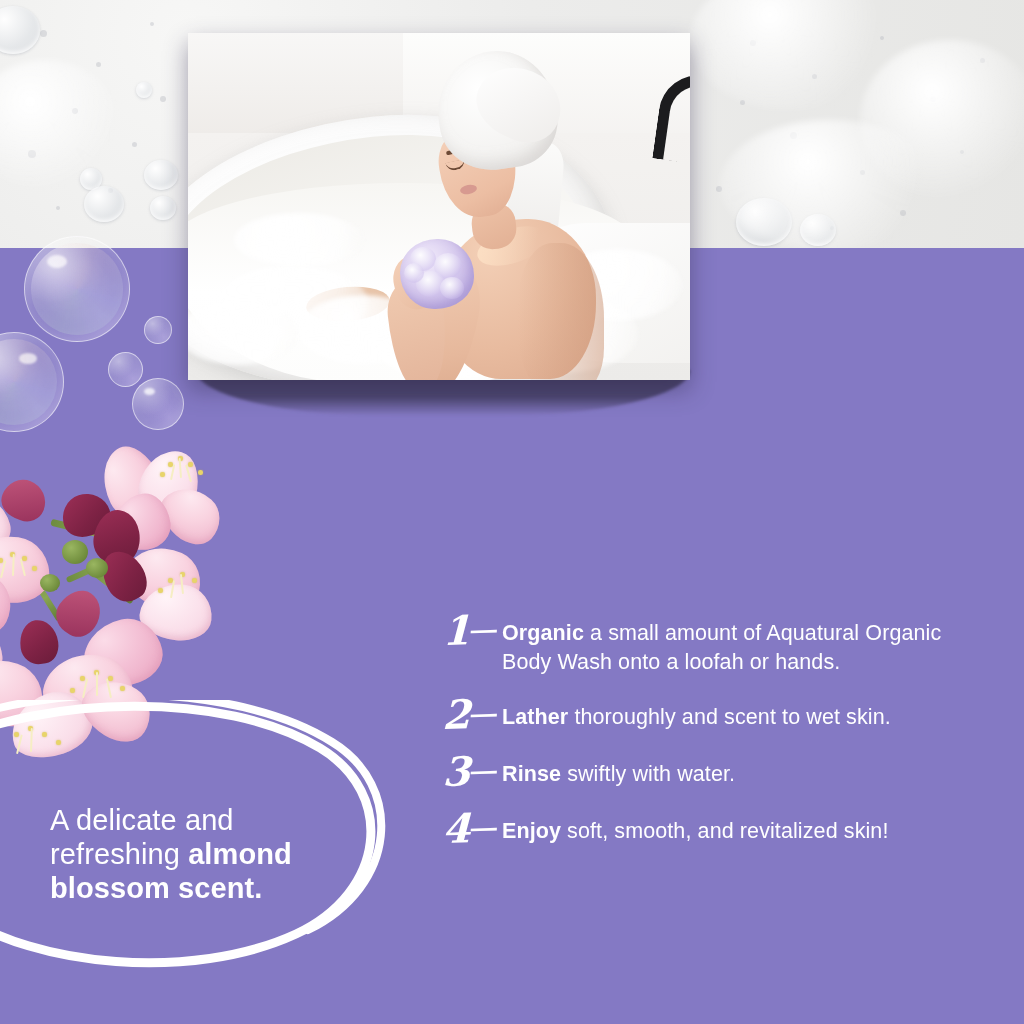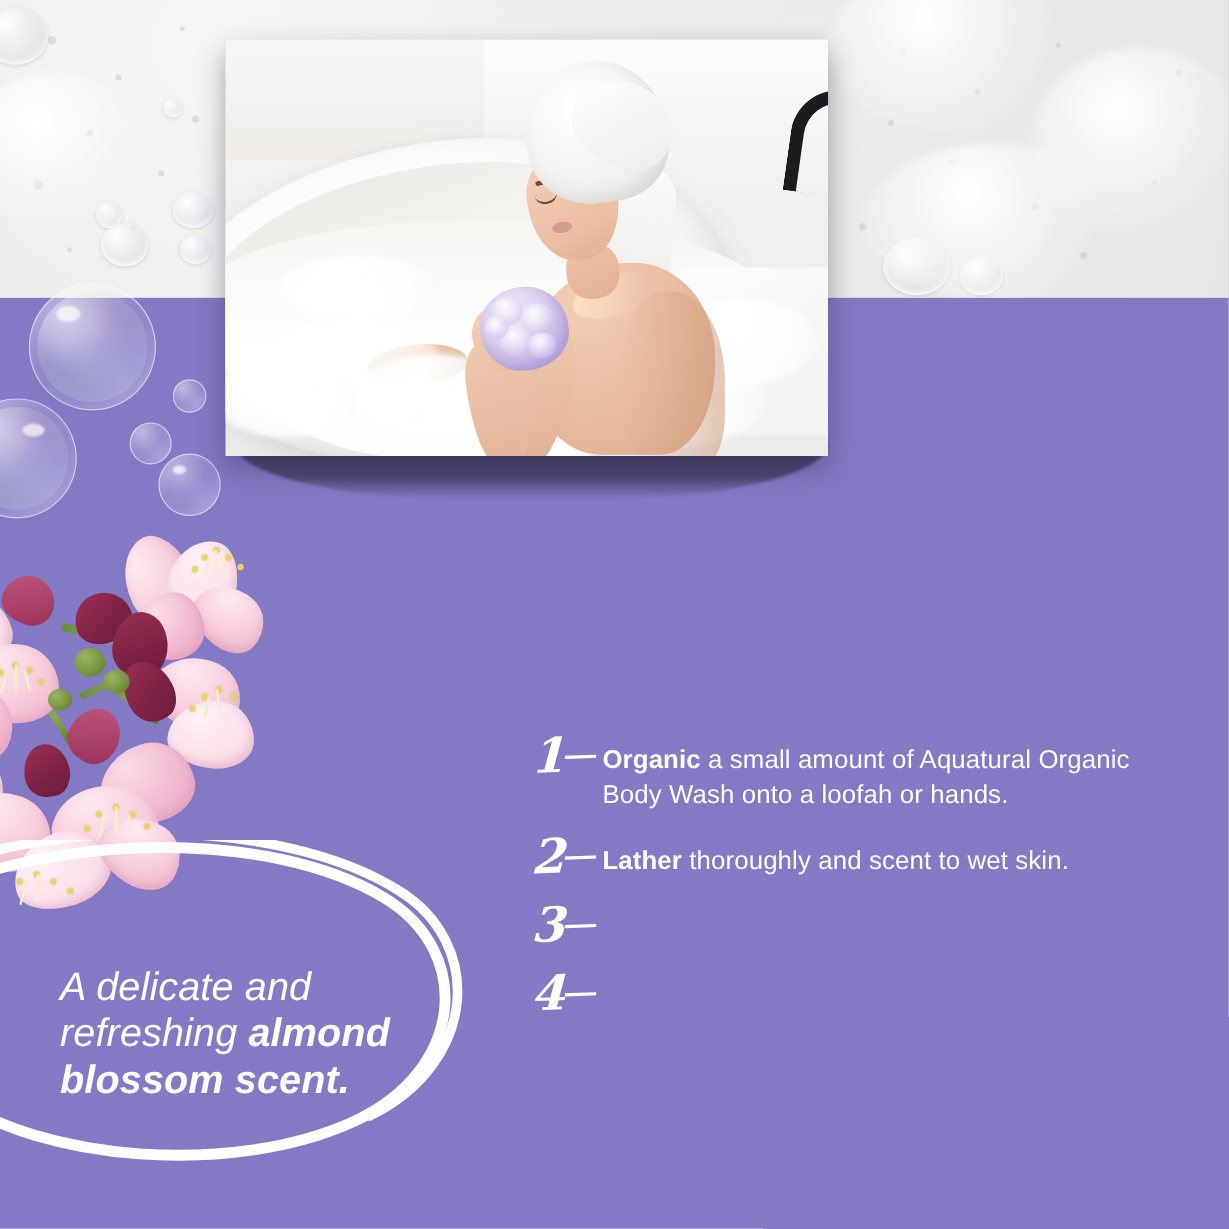--- a/index.html
+++ b/index.html
@@ -309,25 +309,24 @@
     letter-spacing:.1px;
     padding-top: 1px;
   }
   .step-text b { font-weight:700; }
 
   
   .lasso { position:absolute; left:-16px; top:700px; width:420px; height:300px; pointer-events:none; }
   .scent {
     position:absolute; left:50px; top:803px; width:300px;
     color:#ffffff;
-    font-size:33px;
+    font-size:29px;
     line-height:1.18;
     font-weight:400;
     letter-spacing:.1px;
-    font-style:italic;
   }
   .scent b { font-weight:700; }
 </style>
 </head>
 <body>
 
 <div class="canvas">
 
   <div class="foam-band">
     <div class="foam-speck" style="left:40px;top:30px;width:7px;height:7px;"></div>
@@ -511,24 +510,26 @@
       <div class="step-text"><b>Organic</b><span> a small amount of Aquatural Organic Body Wash onto a loofah or hands.</span></div>
     </div>
 
     <div class="step">
       <div class="step-num"><span>2</span><span class="dash">—</span></div>
       <div class="step-text"><b>Lather</b><span> thoroughly and scent to wet skin.</span></div>
     </div>
 
     <div class="step">
       <div class="step-num"><span>3</span><span class="dash">—</span></div>
+      <div class="step-text"><b>Rinse</b><span> swiftly with water.</span></div>
     </div>
 
     <div class="step">
       <div class="step-num"><span>4</span><span class="dash">—</span></div>
+      <div class="step-text"><b>Enjoy</b><span> soft, smooth, and revitalized skin!</span></div>
     </div>
 
   </div>
 
   <svg class="lasso" viewBox="0 0 420 300">
     <path d="M -40 44 C 60 -4 240 -10 336 48 C 412 94 402 192 312 234 C 208 282 48 266 -24 214" fill="none" stroke="#ffffff" stroke-width="9" stroke-linecap="round"></path>
     <path d="M -46 28 C 56 -18 250 -20 348 42 C 420 86 414 186 324 230" fill="none" stroke="#ffffff" stroke-width="8" stroke-linecap="round"></path>
   </svg>
 
   <div class="scent">

